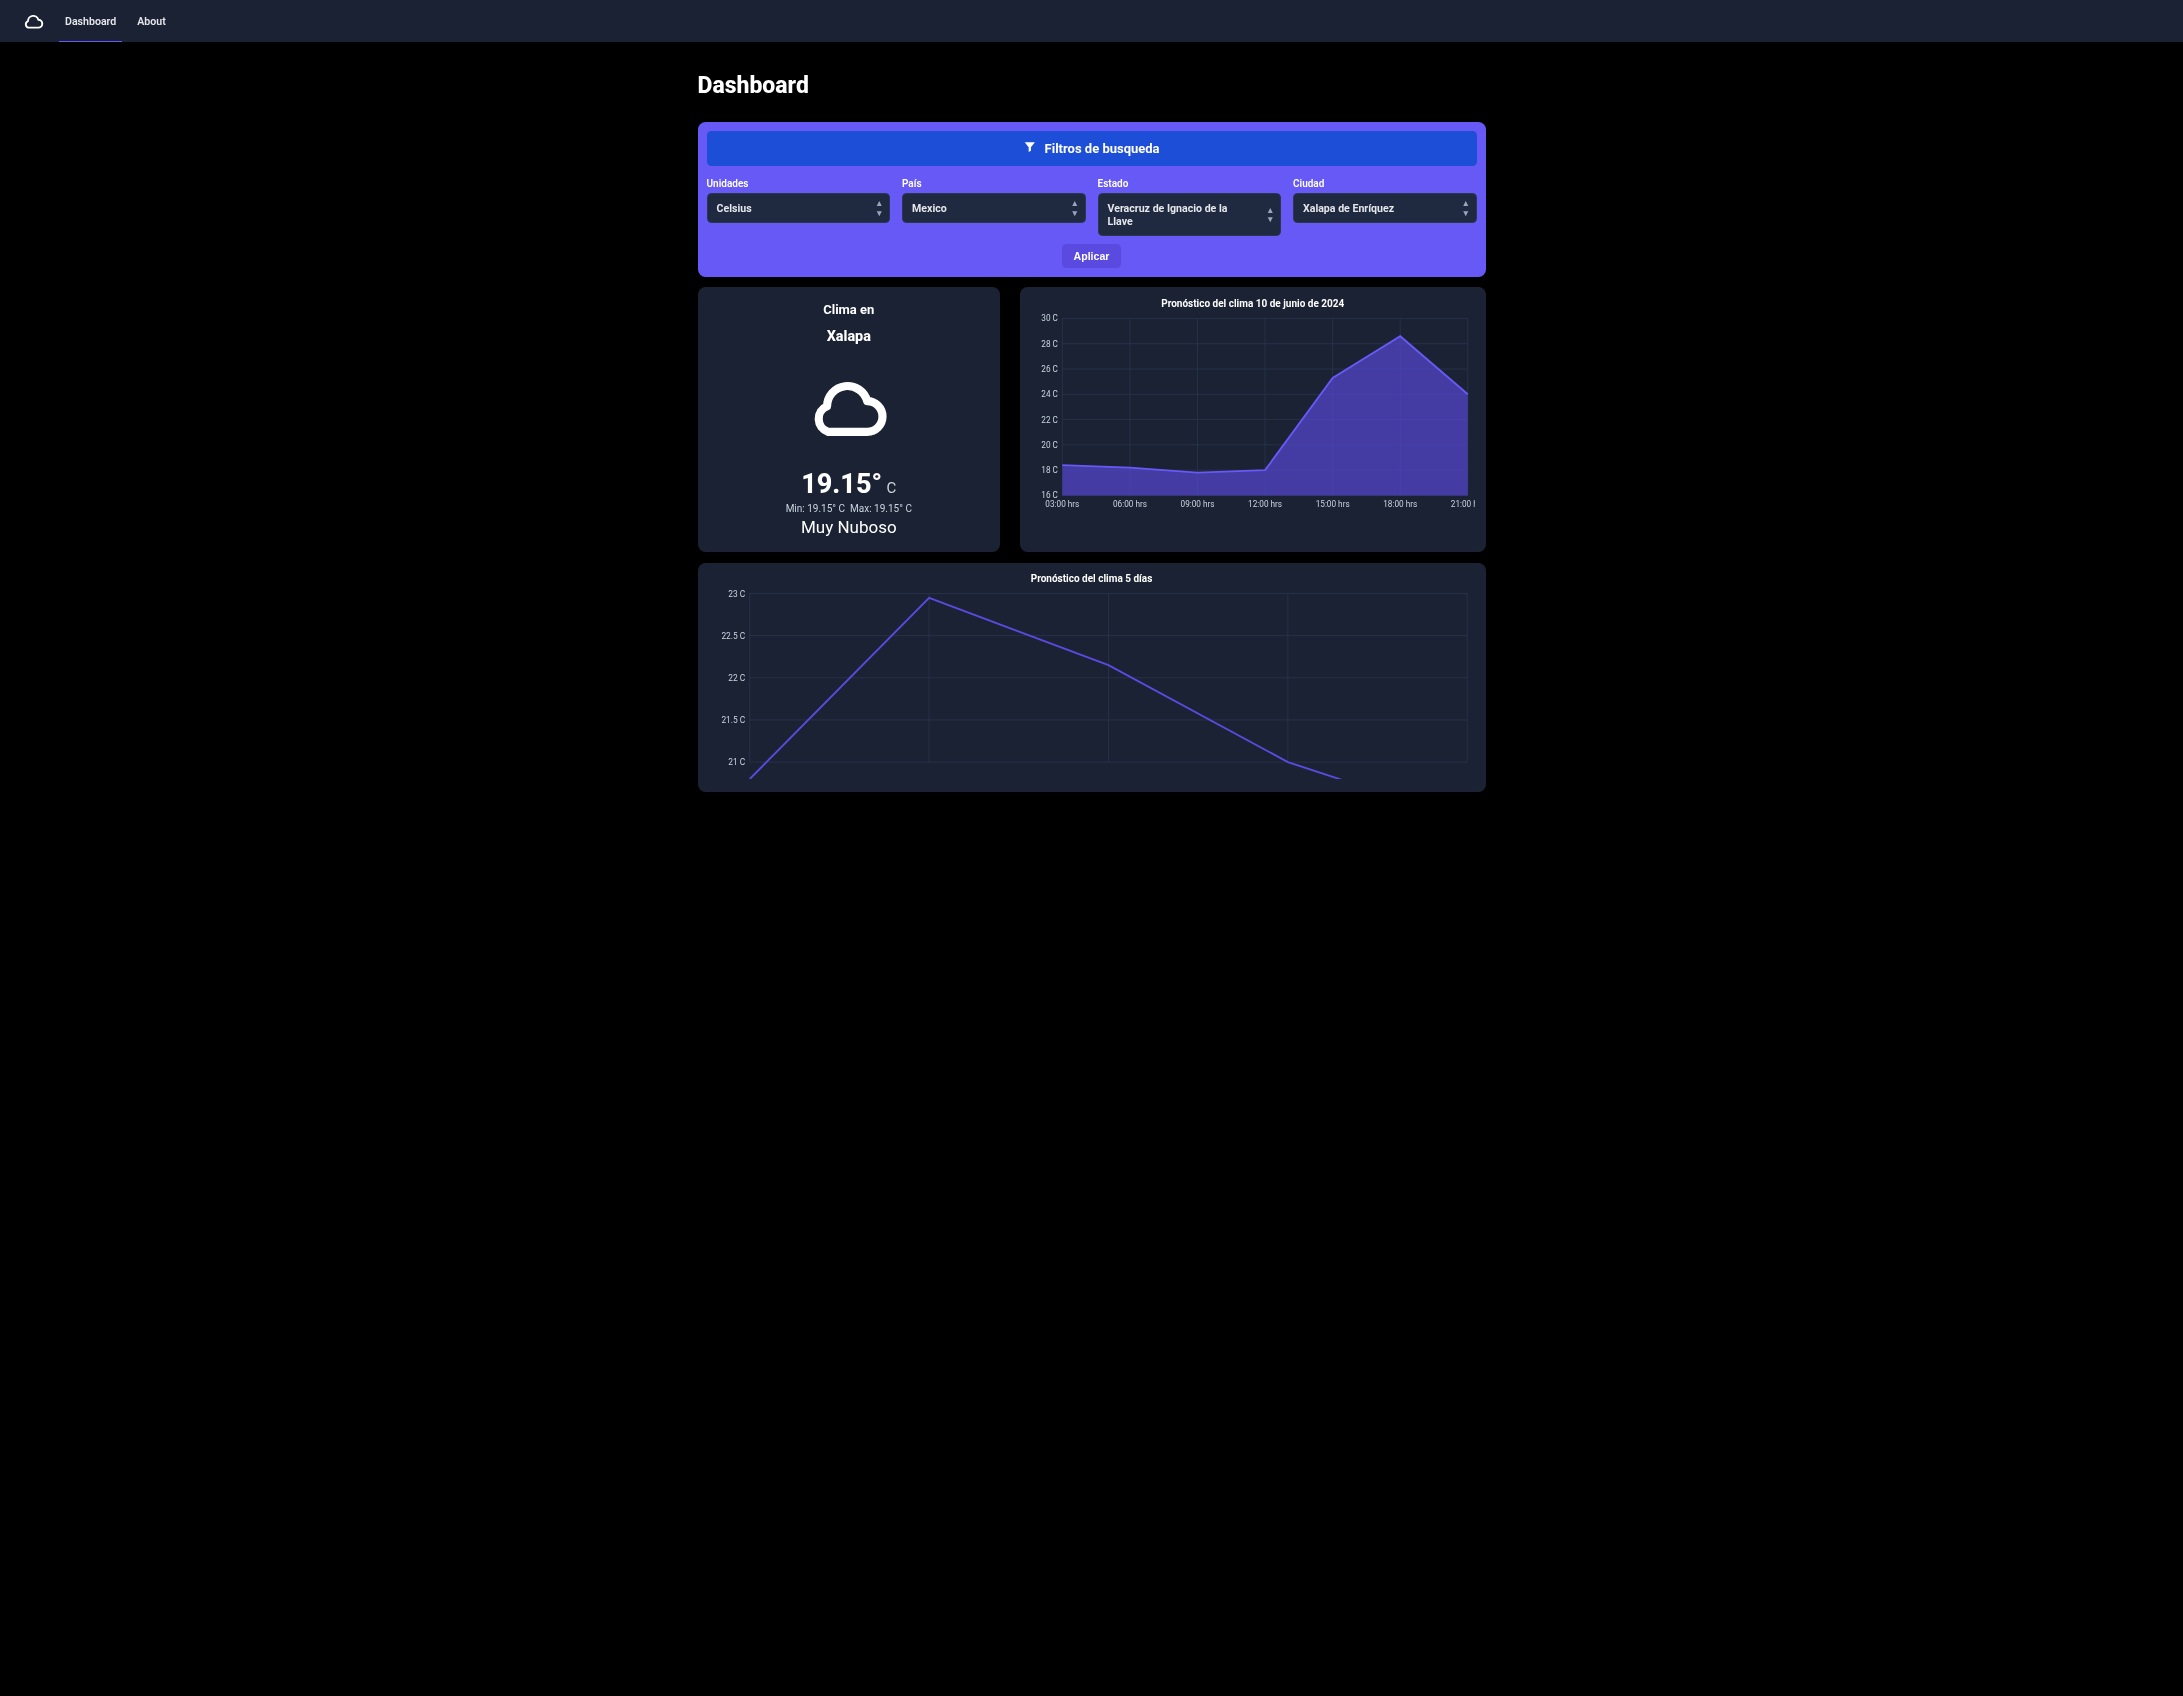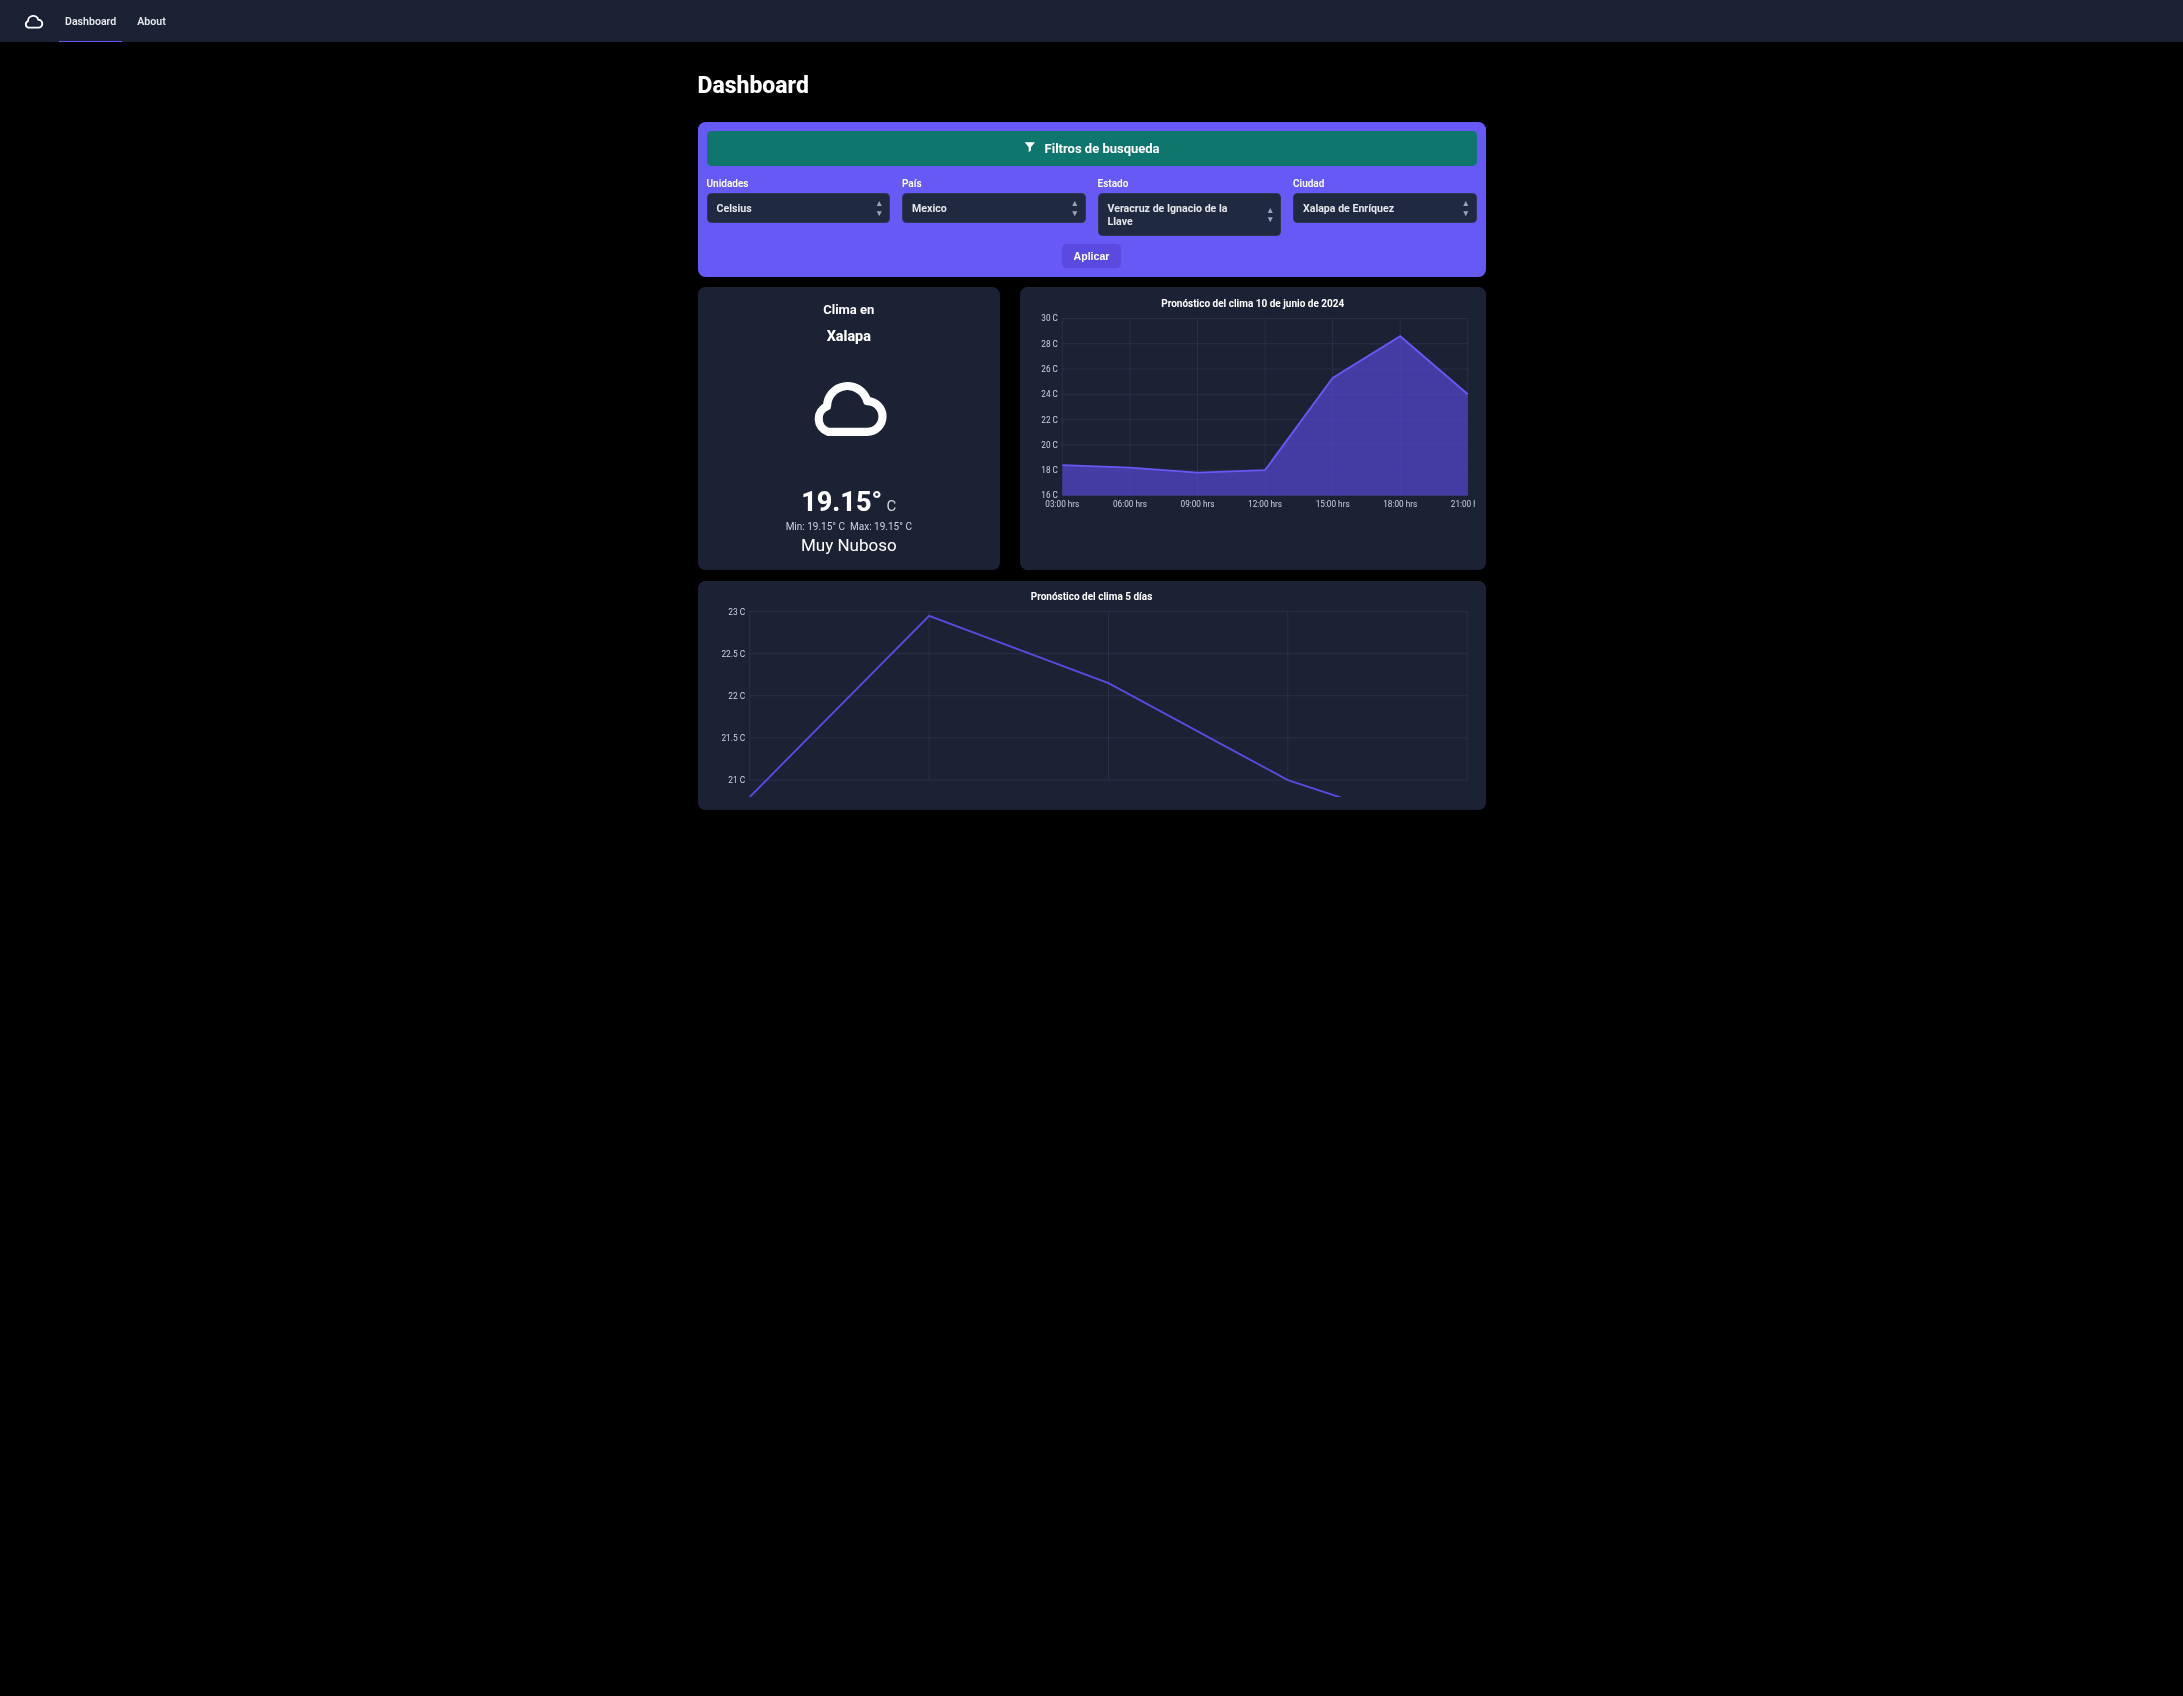--- a/index.html
+++ b/index.html
@@ -46,21 +46,21 @@
     font-weight: 800;
     margin-bottom: 23px;
   }
 
   .filter-card {
     background: #6759f5;
     border-radius: 7.6px;
     padding: 9px;
   }
   .filter-header {
-    background: #0f766e;
+    background: #1d4ed8;
     border-radius: 4.5px;
     padding: 9px;
     display:flex;
     align-items:center;
     justify-content:center;
     gap:7.6px;
     color:#fff;
     font-weight:700;
     font-size:13px;
   }
@@ -121,21 +121,21 @@
   }
   .card {
     background:#1b2233;
     border-radius:7.6px;
     padding:15px;
   }
   .weather-card { text-align:center; }
   .weather-card .hdr { font-weight:700; font-size:13px; margin-bottom:10.6px; }
   .weather-card .city { font-weight:800; font-size:14.4px; margin-bottom:29px; }
   .weather-card .big-icon svg { width:83px; height:68px; }
-  .temp-row { display:flex; align-items:baseline; justify-content:center; gap:4.5px; margin-top:41px;}
+  .temp-row { display:flex; align-items:baseline; justify-content:center; gap:4.5px; margin-top:23px;}
   .temp-big { font-size:27px; font-weight:800; }
   .temp-unit { font-size:15px; color:#d1d5db; }
   .minmax { font-size:10px; color:#cbd5e1; margin-top:3px; }
   .cond { font-size:17px; margin-top:3px; }
 
   .chart-card { padding: 10.6px 10.6px 13.6px 10.6px; }
   .chart-title { text-align:center; font-weight:700; font-size:10px; margin-bottom:4.5px; }
   .chart-wrap { position:relative; width:100%; }
   .chart-wrap svg { display:block; width:100%; height:auto; }
 

